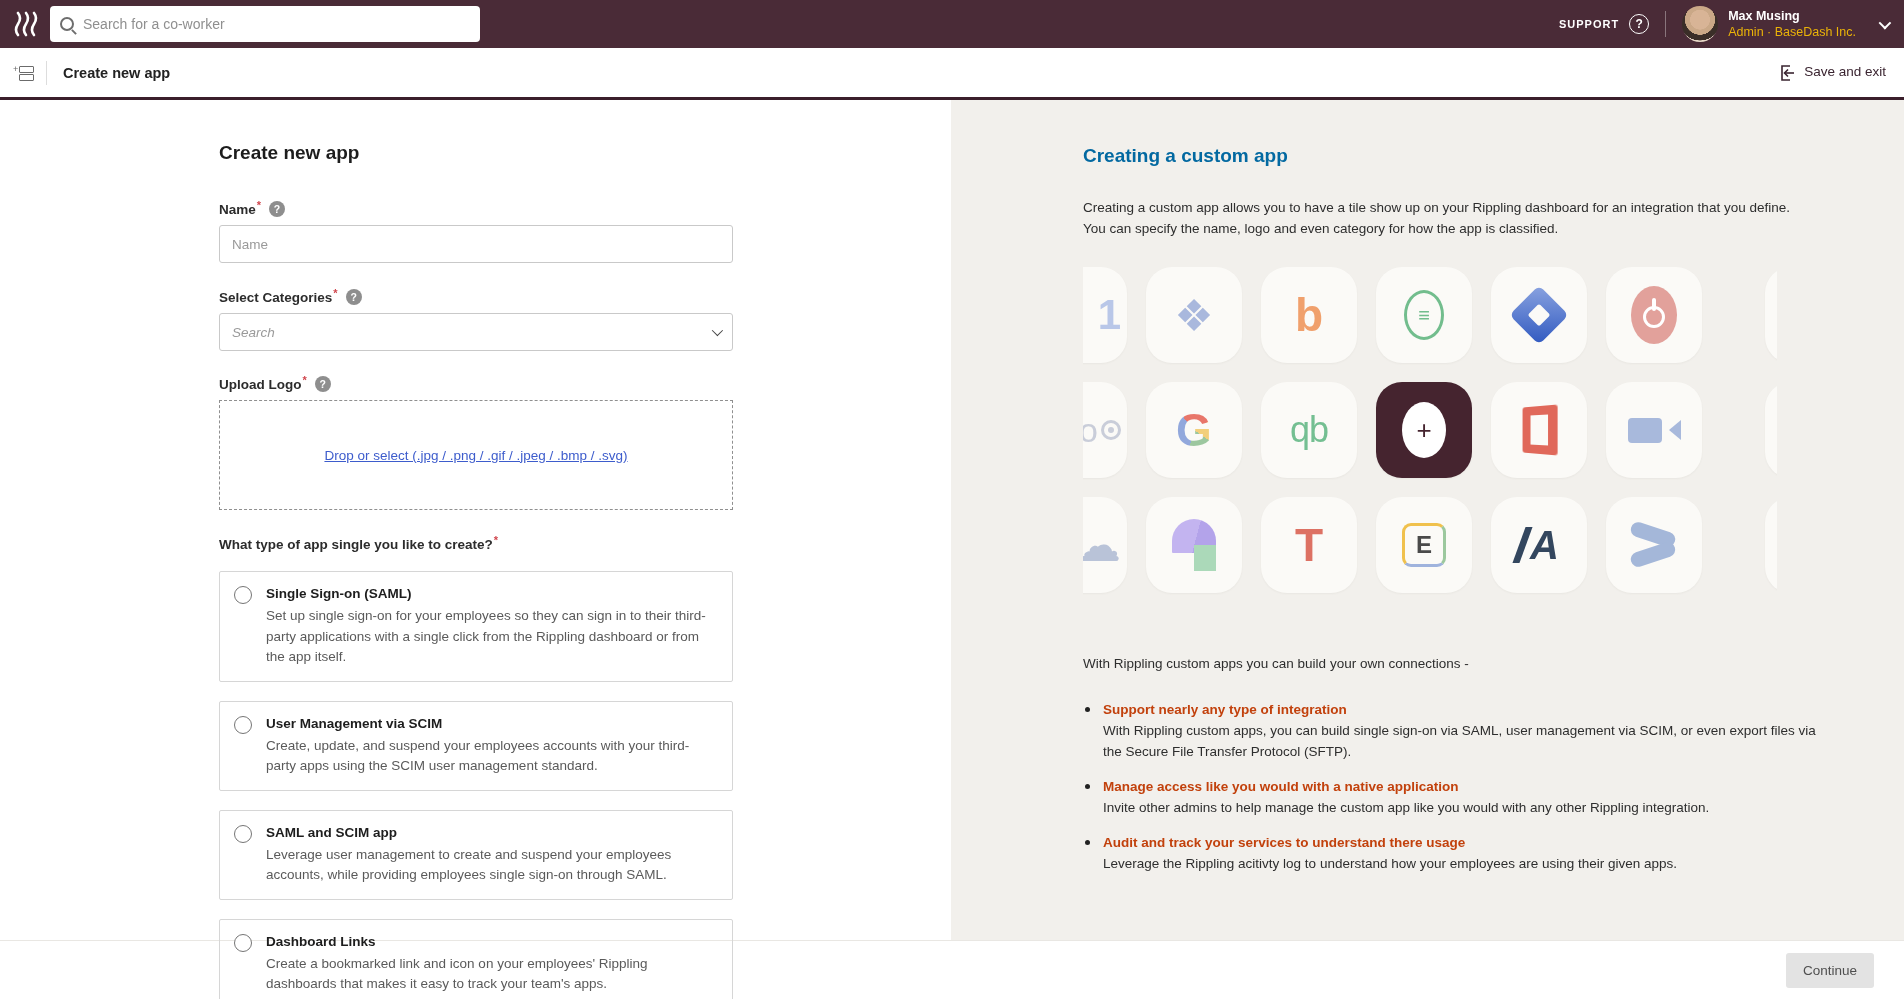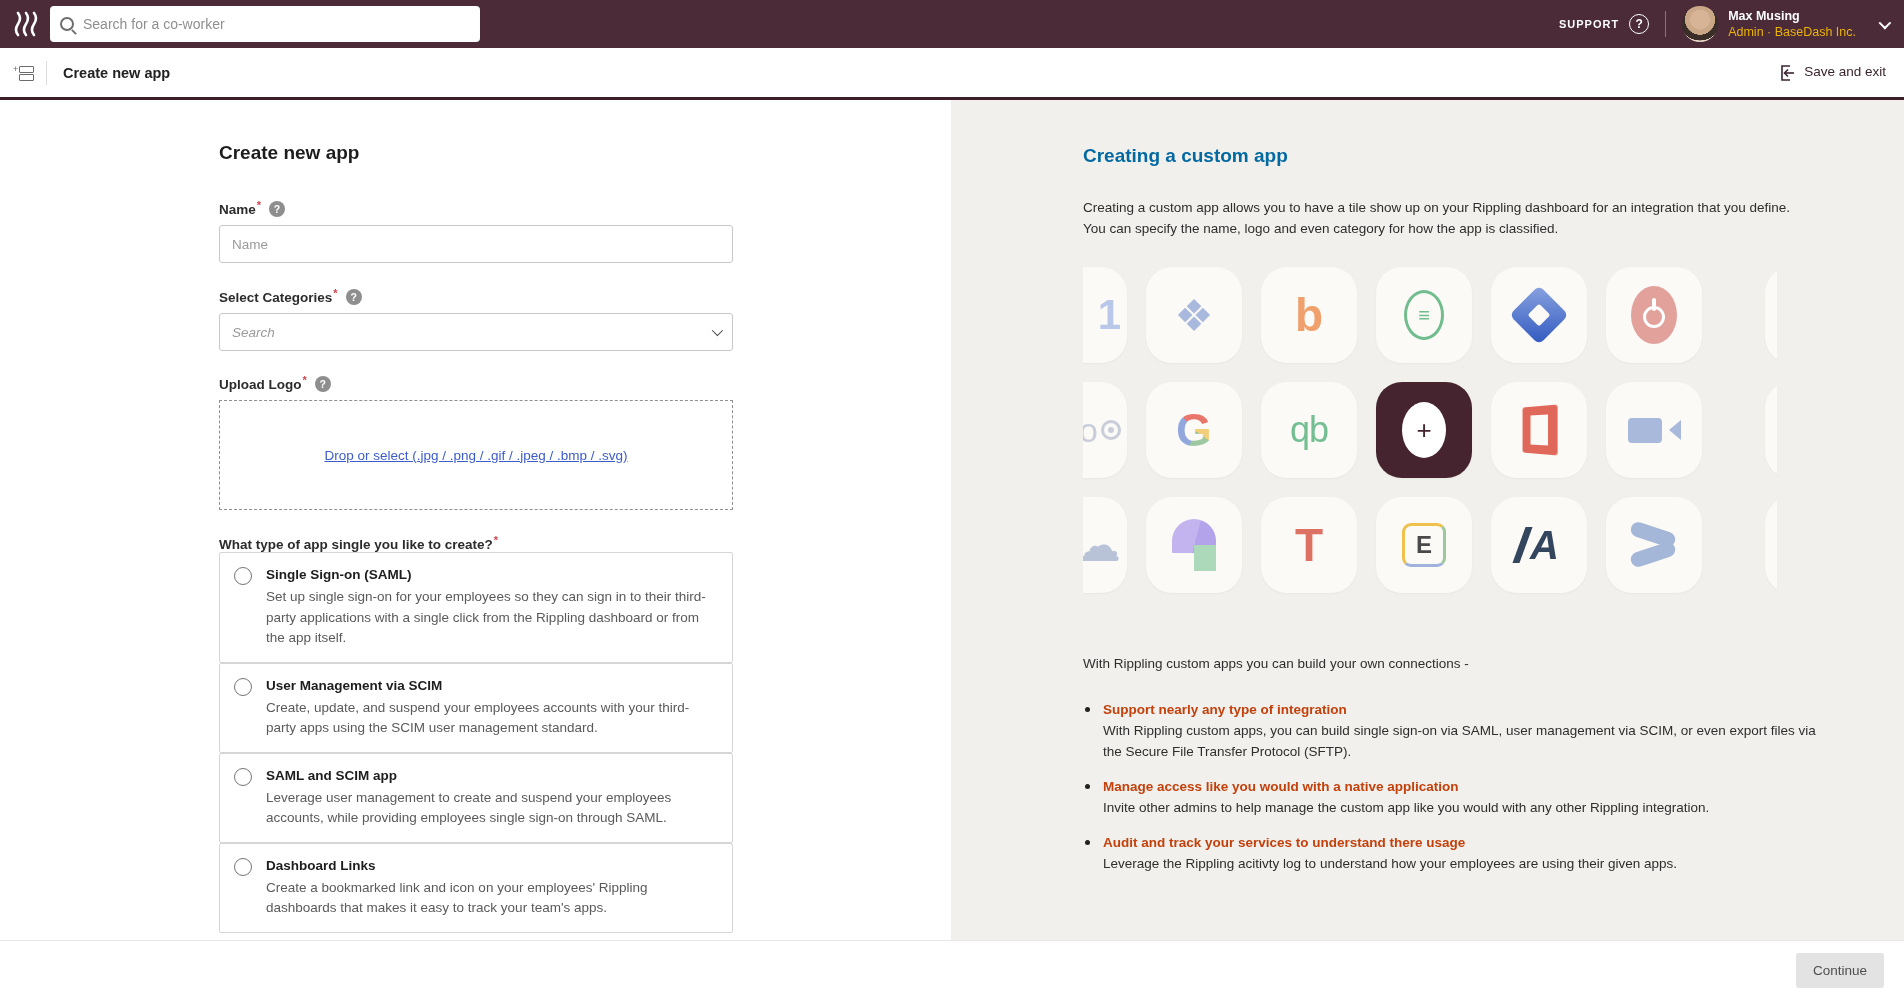--- a/index.html
+++ b/index.html
@@ -48,21 +48,21 @@
   .text-input { margin-top:8px; width:100%; height:38px; border:1px solid #c9c9c9; border-radius:3px; padding:0 12px; font-size:13.5px; color:#333; outline:none; }
   .text-input::placeholder { color:#9a9a9a; }
   .lbl-cat { margin-top:26px; }
   .select { margin-top:8px; width:100%; height:38px; border:1px solid #c9c9c9; border-radius:3px; padding:0 12px; display:flex; align-items:center; cursor:pointer; }
   .select .ph { font-size:13.5px; color:#9a9a9a;font-style:italic; }
   .select .sel-chev { margin-left:auto; width:8px; height:8px; border-right:1.8px solid #444; border-bottom:1.8px solid #444; transform:rotate(45deg) translateY(-2px); }
   .lbl-logo { margin-top:25px; }
   .dropzone { margin-top:8px; width:100%; height:110px; border:1px dashed #8f8f8f; display:flex; align-items:center; justify-content:center; cursor:pointer; }
   .dropzone a { color:#3d5ccc; font-size:13.5px; text-decoration:underline;text-align:right; }
   .lbl-type { margin-top:27px; }
-  .opt-card { margin-top:0; border:1px solid #d6d6d6; border-radius:2px; padding:12px 16px 13px 46px; position:relative; cursor:pointer; }
+  .opt-card { margin-top:19px; border:1px solid #d6d6d6; border-radius:2px; padding:12px 16px 13px 46px; position:relative; cursor:pointer; }
   .radio { position:absolute; left:14px; top:14px; width:18px; height:18px; border:1.5px solid #757575; border-radius:50%; background:#fff; }
   .opt-title { font-size:13.5px; font-weight:bold; color:#1d1d1d; line-height:19px; }
   .opt-desc { font-size:13.5px; color:#5a5a5a; line-height:20.5px; margin-top:3px; }
 
   
   .right-panel { flex:1; background:#f2f0ec; padding:45px 0 0 132px; }
   .rp-h1 { font-size:19px; font-weight:bold; color:#0369a1; }
   .rp-intro { margin-top:30px; width:710px; font-size:13.5px; color:#2e2e2e; line-height:21px; }
   .tiles-clip { margin-top:28px; width:694px; overflow:hidden; }
   .tile-row { display:flex; gap:19px; margin-left:-52px; width:792px; margin-bottom:19px; }
@@ -117,21 +117,21 @@
   .tile:last-child { justify-content:center; padding-left:8px;margin-left:44px; }
 
   .rp-connections { margin-top:44px; font-size:13.5px; color:#2e2e2e; }
   .rp-bullets { margin-top:28px; width:745px; }
   .bullet { display:flex; margin-bottom:14px; }
   .bullet .dot { width:5px; height:5px; background:#222; border-radius:50%; margin:8px 13px 0 2px; flex:0 0 auto; }
   .bullet-title { font-size:13.5px; font-weight:bold; color:#c2410c; line-height:21px; }
   .bullet-desc { font-size:13.5px; color:#2e2e2e; line-height:21px; }
 
   
-  .footer { height:59px; background:#fff; border-top:1px solid #e9e7e3; display:flex; align-items:center; justify-content:flex-end; padding-right:20px; }
+  .footer { height:59px; background:#fff; border-top:1px solid #e9e7e3; display:flex; align-items:center; justify-content:flex-end; padding-right:30px; }
   .continue-btn { background:#e3e3e3; border:none; border-radius:3px; color:#4f4f4f; font-size:13.5px; padding:10px 17px; cursor:pointer; font-family:inherit; }
 </style>
 </head>
 <body>
 
 <div class="header">
   <svg class="logo" viewBox="0 0 26 28">
     <g fill="none" stroke="#fff" stroke-width="2.6" stroke-linecap="round">
       <path d="M4 3 q4 5 0 11 q-4 6 0 11"></path>
       <path d="M12 3 q4 5 0 11 q-4 6 0 11"></path>

